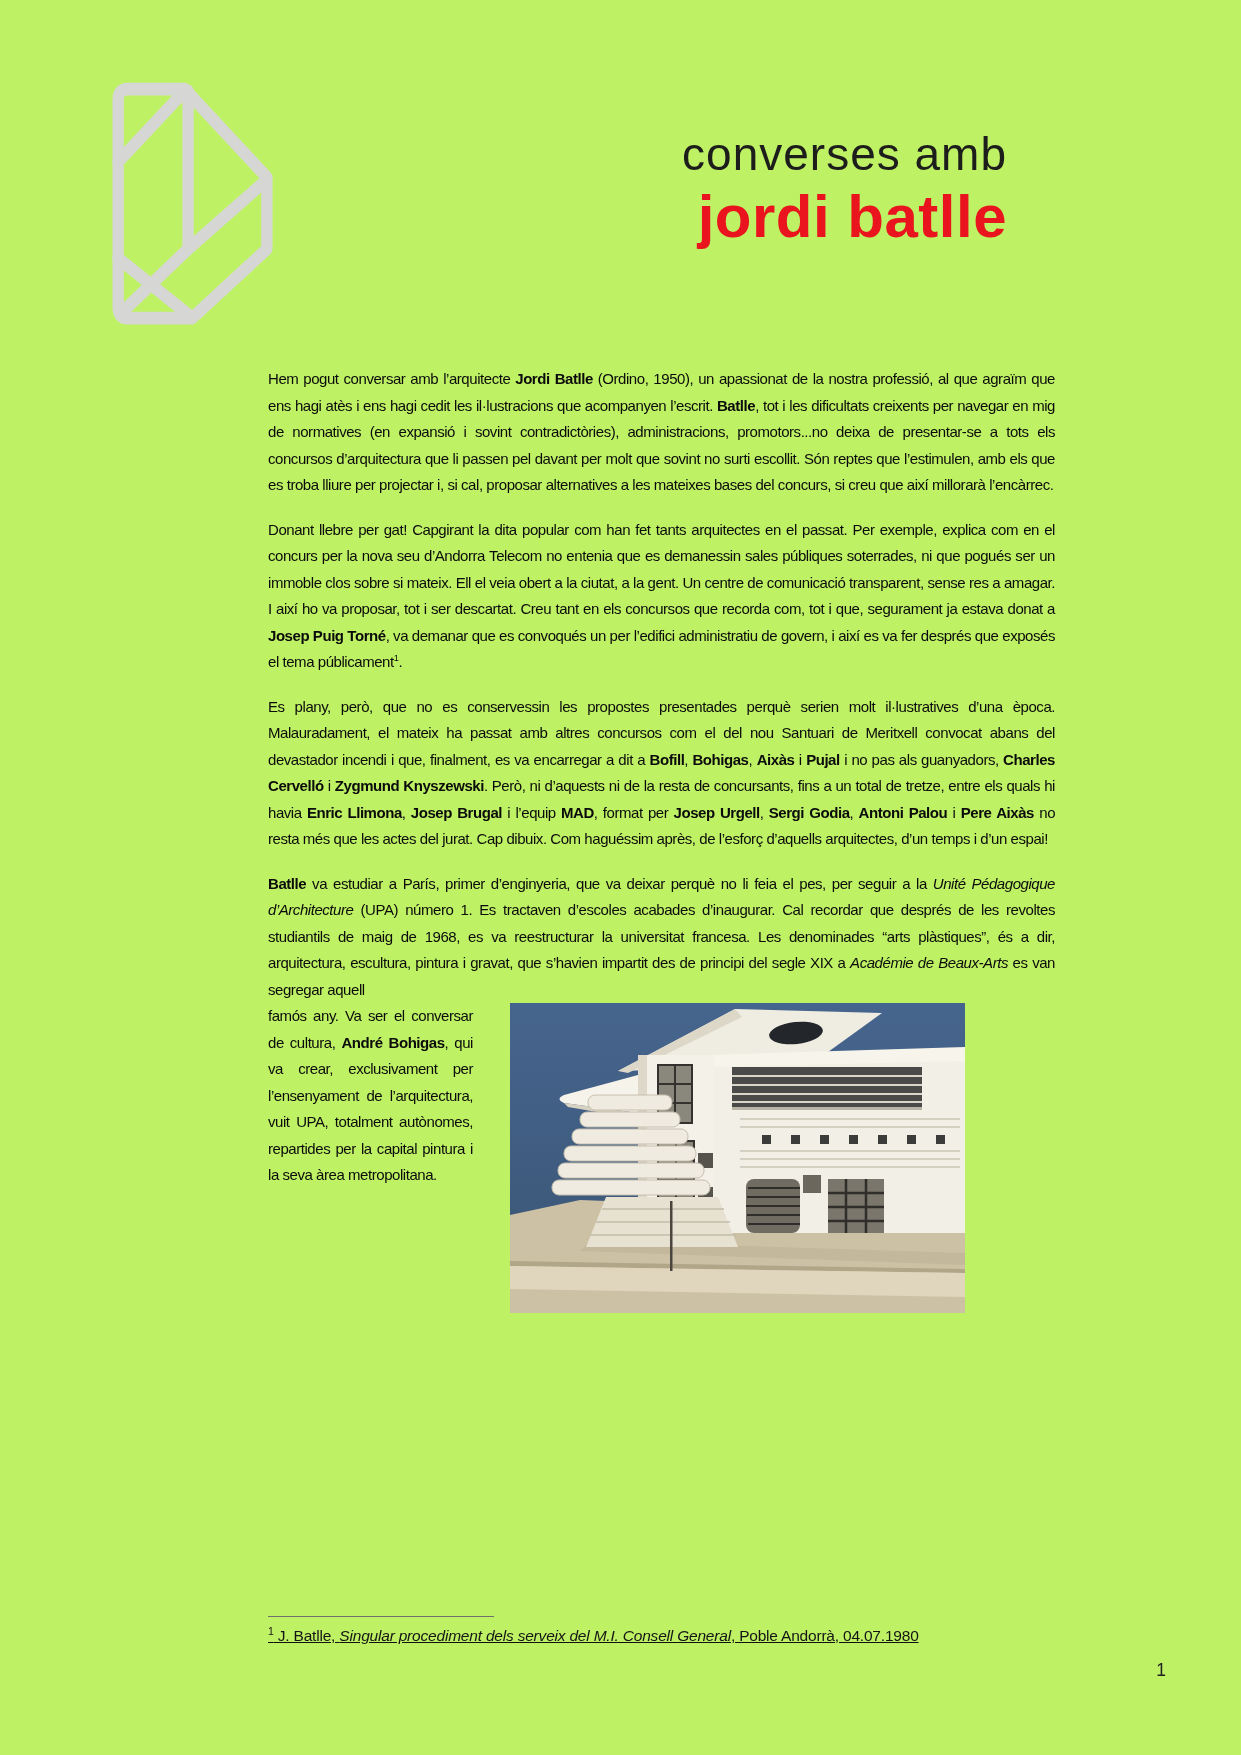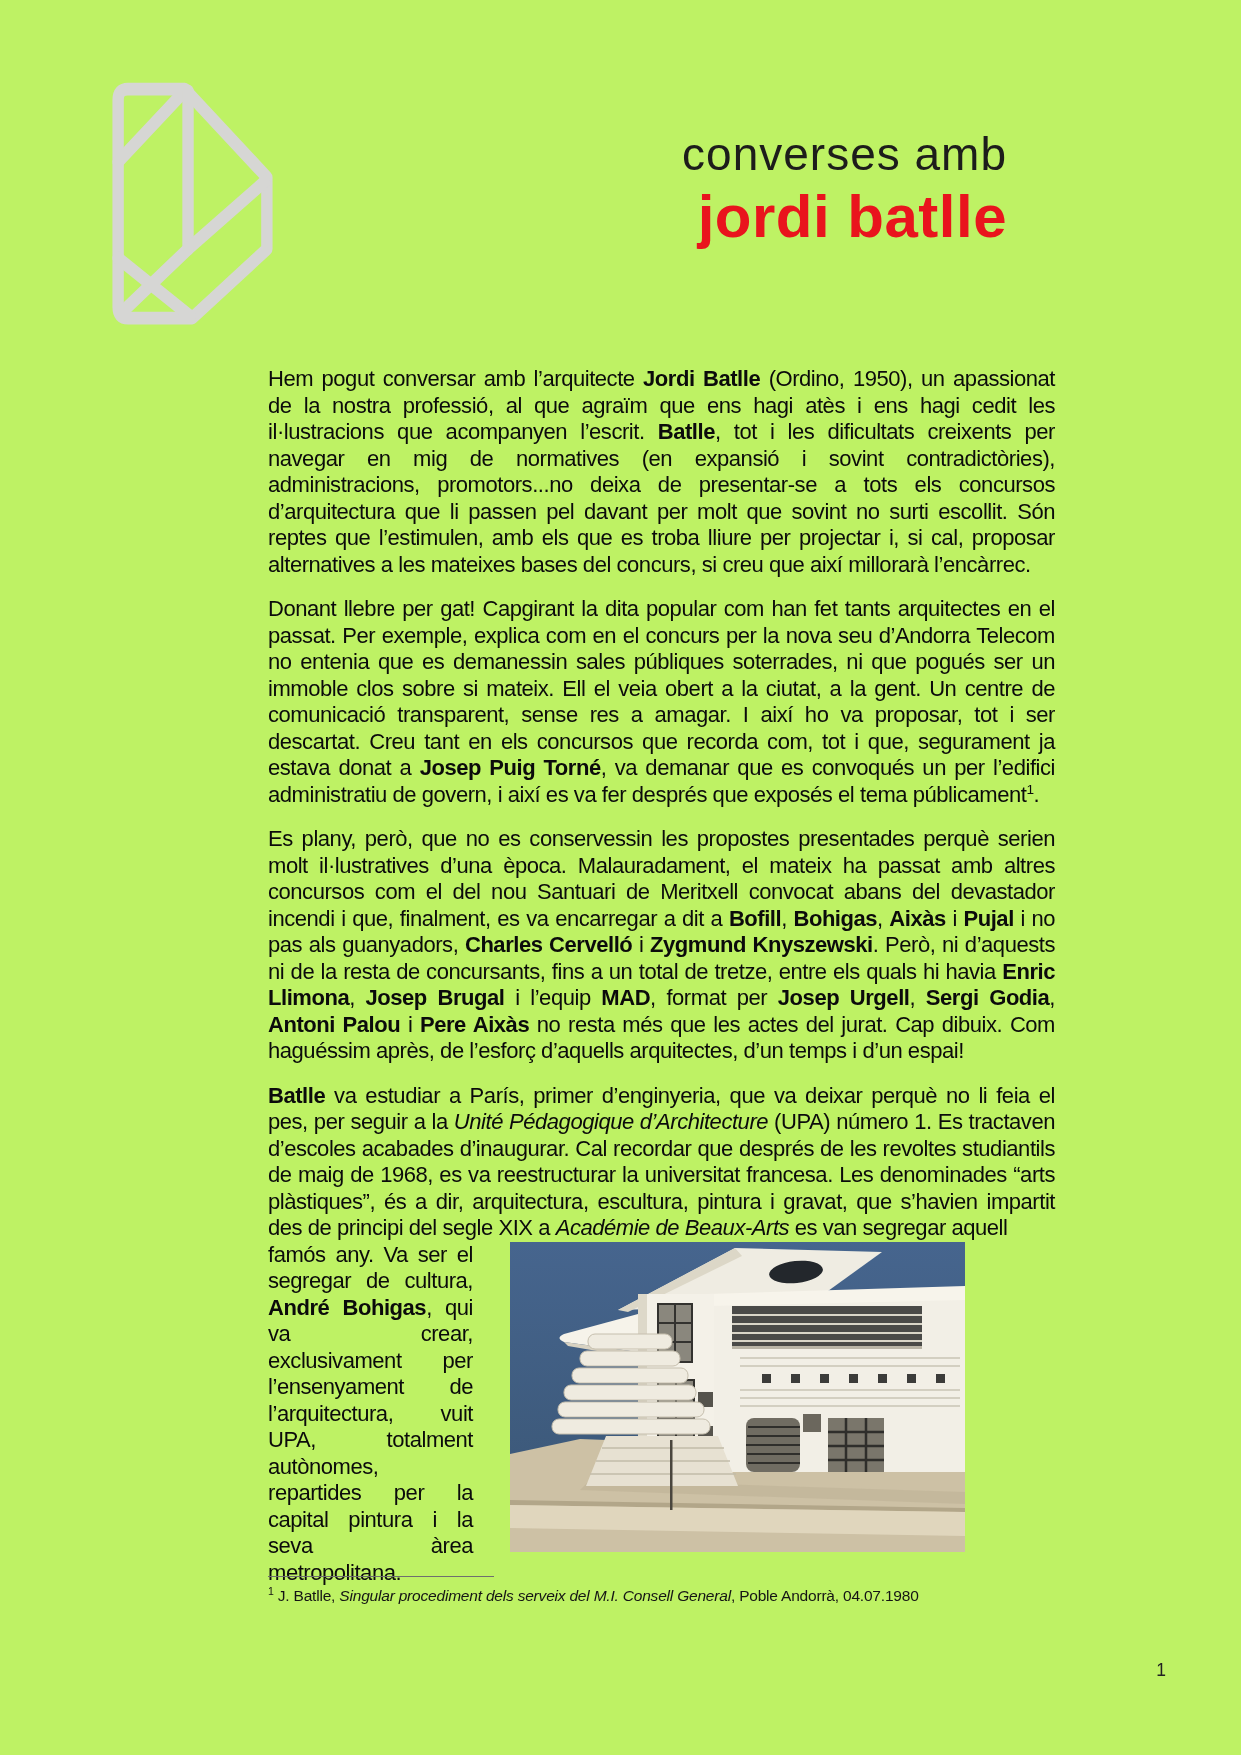--- a/index.html
+++ b/index.html
@@ -13,33 +13,33 @@
   .masthead{position:absolute;top:128px;right:234px;text-align:right;}
   .masthead .sub{
     font-size:46px;line-height:52px;color:#1d1d1b;font-weight:400;letter-spacing:1px;
   }
   .masthead .main{
     font-size:60px;line-height:62px;font-weight:bold;letter-spacing:0.5px;margin-top:6px;
   }
   
   .content{position:absolute;left:268px;top:366px;width:787px;}
   .para{
-    margin:0 0 18px 0;font-size:22px;line-height:26.5px;letter-spacing:-0.45px;
+    margin:0 0 18px 0;font-size:15px;line-height:26.5px;letter-spacing:-0.45px;
     text-align:justify;color:#0b0b0b;
   }
   .para sup{font-size:0.62em;line-height:0;vertical-align:super;}
   .p4a{margin-bottom:0;}
   .p4b{margin-top:0;}
   .photo-wrap{
     float:right;width:500px;height:310px;padding-right:45px;margin-left:37px;
     box-sizing:content-box;
   }
   .photo-wrap svg{display:block;}
   
-  .footnote-block{position:absolute;left:268px;top:1576px;width:850px;}
+  .footnote-block{position:absolute;left:268px;top:1616px;width:850px;text-decoration:underline;}
   .footnote-rule{width:226px;border:none;border-top:1.6px solid #6f6f6f;margin:0;}
   .footnote-text{
     margin:9px 0 0 0;font-size:15.5px;line-height:20px;letter-spacing:-0.2px;color:#141414;
   }
   .footnote-text sup{font-size:0.68em;vertical-align:super;line-height:0;}
   
   .page-number{
     position:absolute;top:1660px;right:75px;font-size:17.5px;color:#222;
   }
 </style>
@@ -168,21 +168,21 @@
 
           <path d="M96,194 L208,194 L228,244 L76,244 Z" fill="#e7e1d2"></path>
           <g stroke="#c2bba9" stroke-width="1.5" fill="none">
             <path d="M92,206 L214,206"></path>
             <path d="M86,219 L220,219"></path>
             <path d="M80,232 L226,232"></path>
           </g>
 
           <rect x="160" y="198" width="2.5" height="70" fill="#4a463e"></rect>
         </svg>
-      </span><span><span>famós any. Va ser el segregar de cultura, </span><span style="font-weight: bold;">André Bohigas</span><span>, qui va crear, exclusivament per l’ensenyament de l’arquitectura, vuit UPA, totalment autònomes, repartides per la capital pintura i la seva àrea metropolitana.</span></span>
+      </span><span><span>famós any. Va ser el conversar de cultura, </span><span style="font-weight: bold;">André Bohigas</span><span>, qui va crear, exclusivament per l’ensenyament de l’arquitectura, vuit UPA, totalment autònomes, repartides per la capital pintura i la seva àrea metropolitana.</span></span>
     </p>
   </div>
 
   <div class="footnote-block">
     <hr class="footnote-rule">
     <p class="footnote-text"><sup>1</sup><span> J. Batlle, </span><span style="font-style: italic;">Singular procediment dels serveix del M.I. Consell General</span><span>, Poble Andorrà, 04.07.1980</span></p>
   </div>
 
   <div class="page-number">1</div>
 

